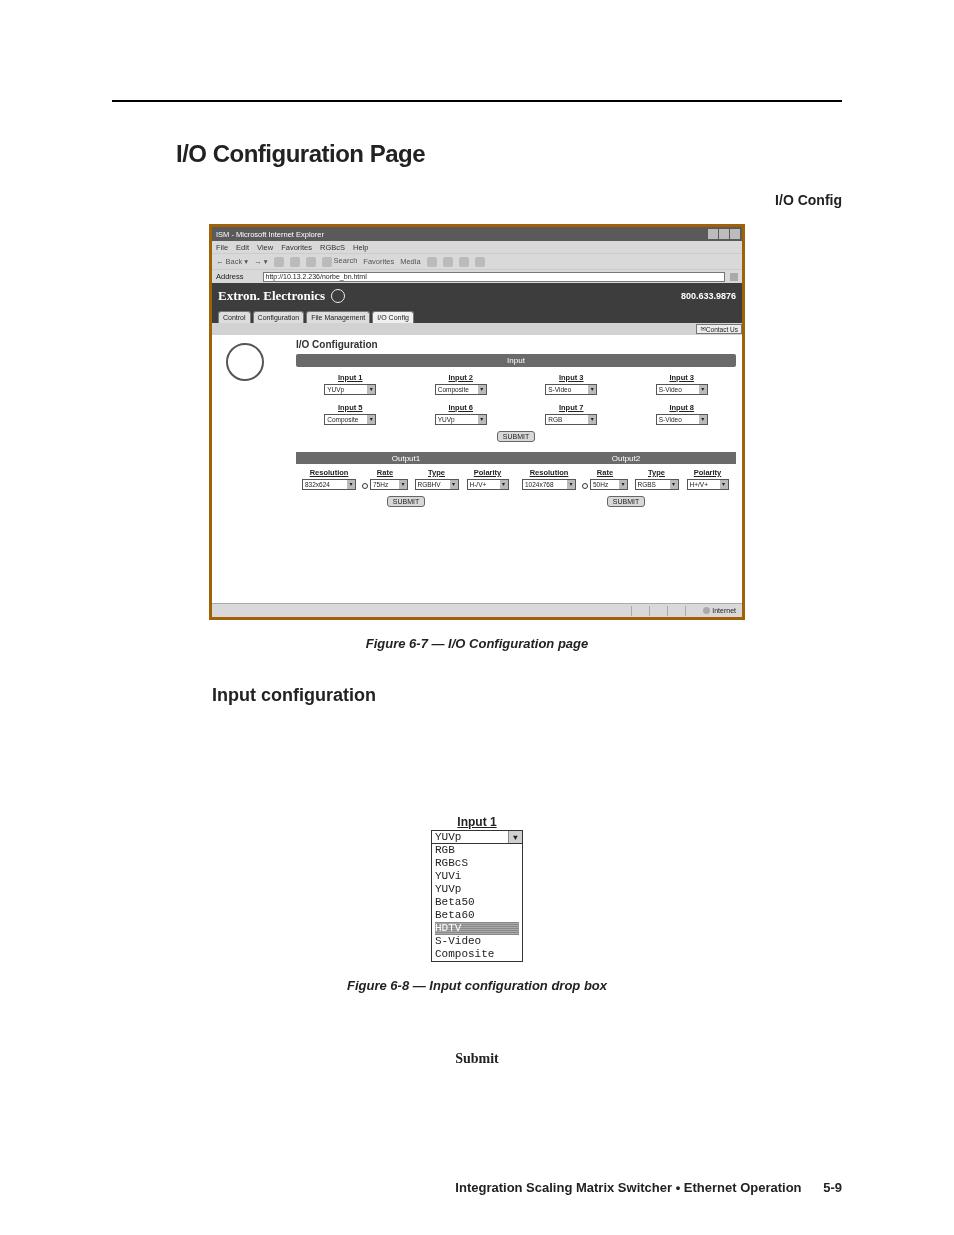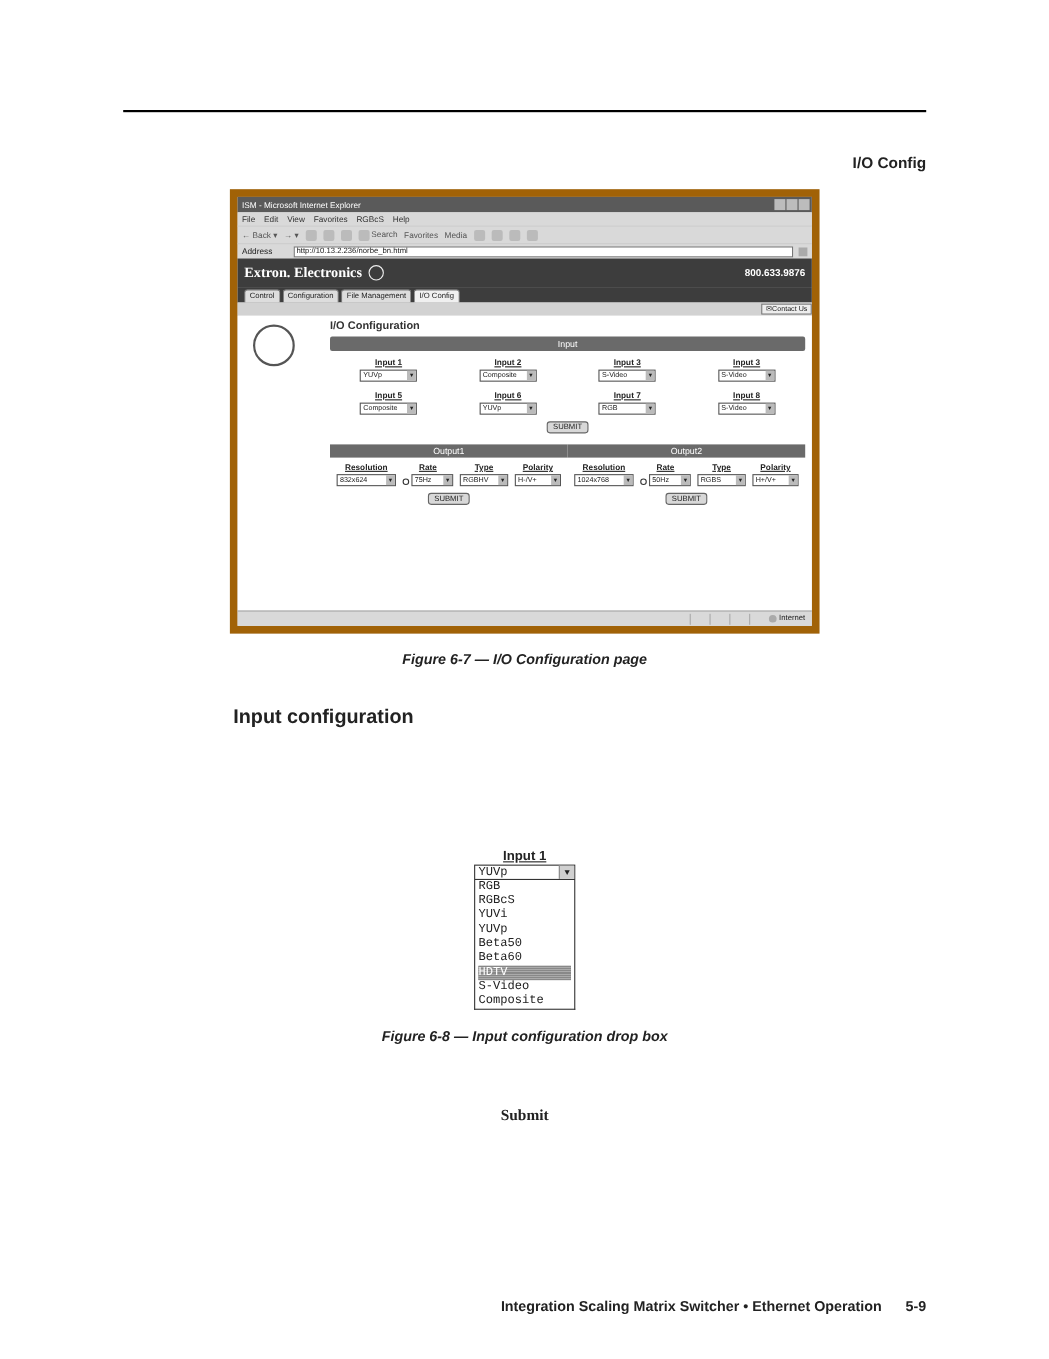--- a/index.html
+++ b/index.html
@@ -29,21 +29,21 @@
     font-weight: 700;
     text-align: right;
     margin-top: 24px;
     margin-right: 0;
   }
   
   .ie-shot {
     width: 536px;
     margin: 16px auto 0 auto;
     background: #e8e8e8;
-    border: 7px solid #a16207;
+    border: 3px solid #a16207;
     font-size: 7.5px;
     color: #222;
   }
   .ie-titlebar {
     background: #5a5a5a;
     color: #fff;
     height: 14px;
     display: flex;
     justify-content: space-between;
     align-items: center;
@@ -341,20 +341,21 @@
     font-size: 13px;
     font-weight: 700;
   }
   .footer .pn { margin-left: 18px; }
 </style>
 </head>
 <body>
 
 <div class="page">
   <div class="hr-top"></div>
+  <div class="h1">I/O Configuration Page</div>
   <div class="tab-label">I/O Config</div>
 
   <div class="ie-shot">
     <div class="ie-titlebar">
       <span>ISM - Microsoft Internet Explorer</span>
       <span class="wincontrols">
         <span></span>
         <span></span>
         <span></span>
       </span>

